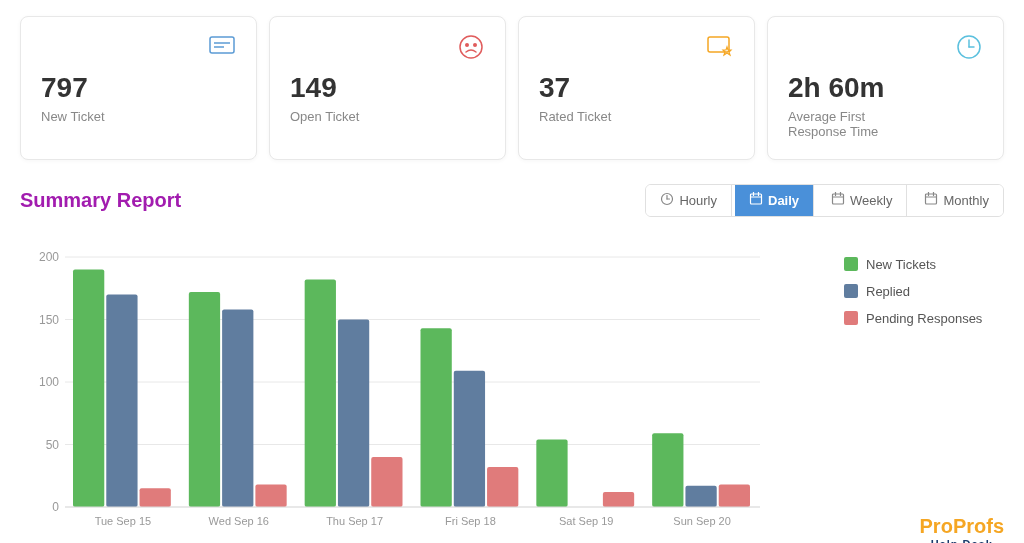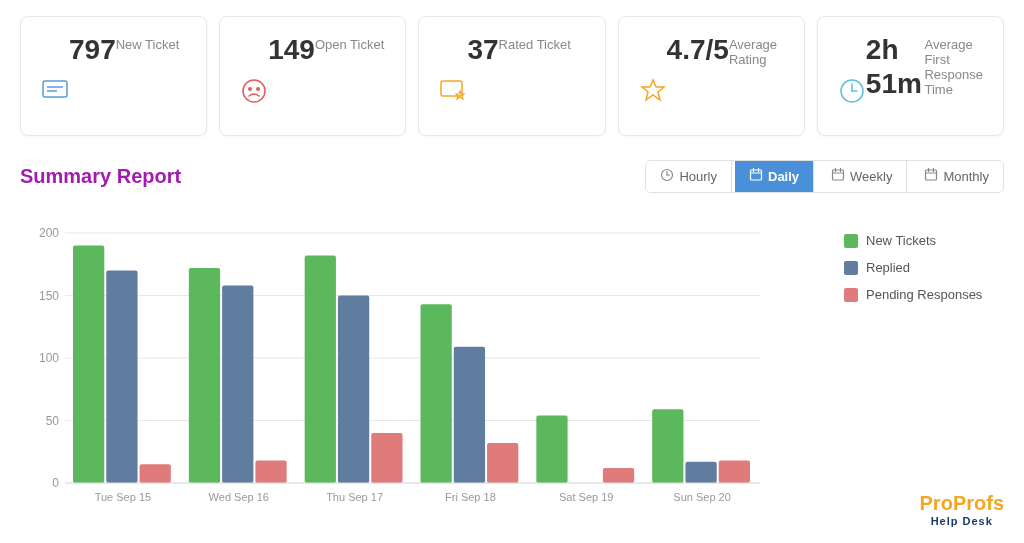--- a/index.html
+++ b/index.html
@@ -21,21 +21,21 @@
       gap: 12px;
       margin-bottom: 24px;
     }
     .stat-card {
       flex: 1;
       background: #fff;
       border: 1px solid #e8e8e8;
       border-radius: 8px;
       padding: 16px 20px 20px;
       display: flex;
-      flex-direction: row;
+      flex-direction: column;
       align-items: flex-start;
       min-height: 120px;
       box-shadow: 0 1px 4px rgba(0,0,0,0.04);
     }
     .stat-icon {
       align-self: flex-end;
       margin-bottom: 4px;
       font-size: 22px;
     }
     .stat-value {
@@ -176,32 +176,25 @@
       <div class="stat-card">
       <div class="stat-icon"><svg width="28" height="28" viewBox="0 0 28 28" fill="none">
             <rect x="2" y="4" width="21" height="15" rx="2" stroke="#f5a623" stroke-width="1.5" fill="none"></rect>
             <polygon points="21,14 22,17 25,17 23,19 24,22 21,20 18,22 19,19 17,17 20,17" stroke="#f5a623" stroke-width="1.2" fill="none"></polygon>
           </svg></div>
       <div class="stat-value">37</div>
       <div class="stat-label">Rated Ticket</div>
     </div>
       <div class="stat-card">
       <div class="stat-icon"><svg width="28" height="28" viewBox="0 0 28 28" fill="none">
-            <polygon points="14,3 17,10 25,10 19,15 21,23 14,18 7,23 9,15 3,10 11,10" stroke="#f5a623" stroke-width="1.5" fill="none"></polygon>
-          </svg></div>
-      <div class="stat-value">4.7/5</div>
-      <div class="stat-label">Average Rating</div>
-    </div>
-      <div class="stat-card">
-      <div class="stat-icon"><svg width="28" height="28" viewBox="0 0 28 28" fill="none">
             <circle cx="14" cy="14" r="11" stroke="#5bc0de" stroke-width="1.5" fill="none"></circle>
             <line x1="14" y1="7" x2="14" y2="14" stroke="#5bc0de" stroke-width="1.5" stroke-linecap="round"></line>
             <line x1="14" y1="14" x2="19" y2="14" stroke="#5bc0de" stroke-width="1.5" stroke-linecap="round"></line>
           </svg></div>
-      <div class="stat-value">2h 51m</div>
+      <div class="stat-value">2h 60m</div>
       <div class="stat-label">Average First<br>Response Time</div>
     </div>
     </div>
 
   <div class="report-section">
     <div class="report-header">
       <span class="report-title">Summary Report</span>
       <div class="period-tabs" id="period-tabs">
           <button class="period-tab">
             <span class="tab-icon"><svg width="14" height="14" viewBox="0 0 14 14" fill="none">

